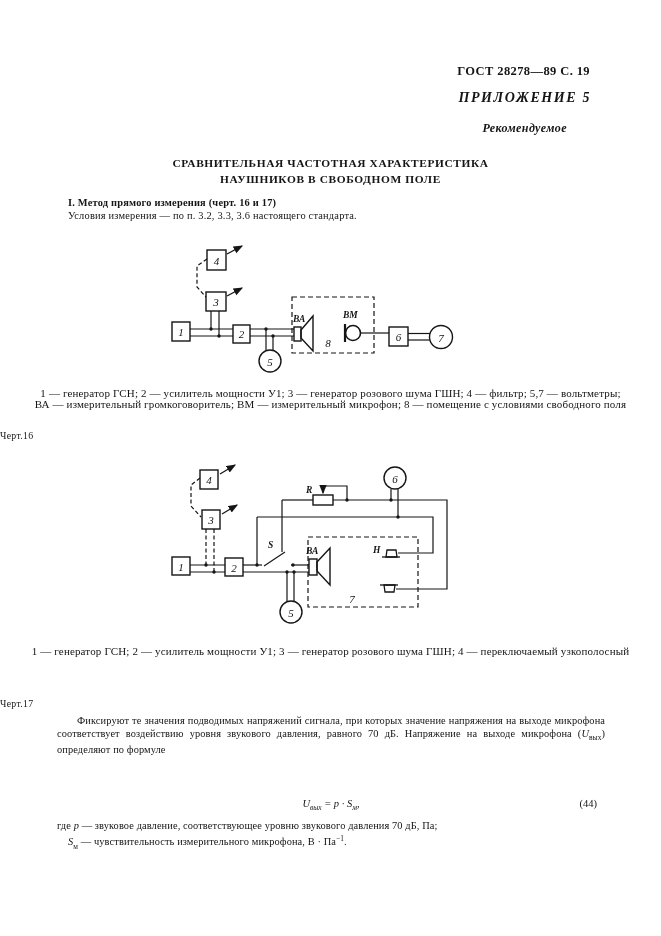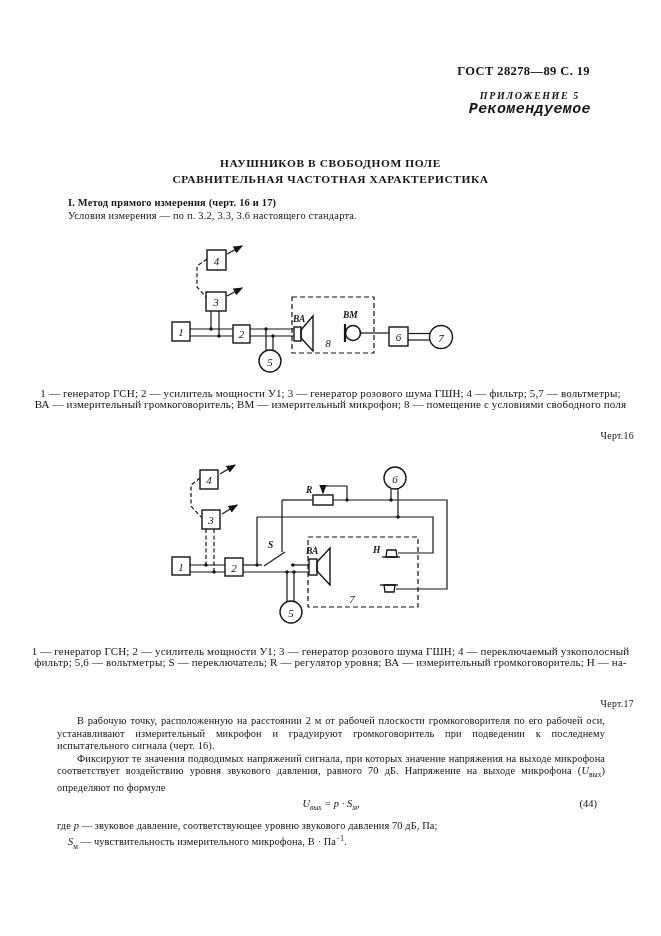--- a/index.html
+++ b/index.html
@@ -19,22 +19,22 @@
     font-weight: bold;
     font-size: 12.5px;
     letter-spacing: 0.4px;
   }
   .appendix-block {
     top: 90px; right: 70px;
     text-align: center;
     font-style: italic;
     font-weight: bold;
   }
-  .appendix-line1 { font-size: 10px; letter-spacing: 1.6px; }
-  .appendix-line2 { font-size: 15px; letter-spacing: 0.4px; margin-top: 0; font-family: Liberation Mono, monospace; }
+  .appendix-line1 { font-size: 14px; letter-spacing: 1.6px; }
+  .appendix-line2 { font-size: 12px; letter-spacing: 0.4px; margin-top: 15px; }
 
   .main-title {
     top: 155px; left: 0; width: 661px;
     text-align: center;
     font-weight: bold;
     font-size: 11.4px;
     letter-spacing: 0.6px;
     line-height: 16px;
   }
 
@@ -60,21 +60,21 @@
     font-size: 11px;
     line-height: 11px;
     letter-spacing: 0.15px;
   }
   .caption div { white-space: nowrap; }
   .cap16 { top: 388px; }
   .cap17 { top: 646px; line-height: 11.4px; }
 
   .fig-label {
     left: 0; width: 634px;
-    text-align: right;
+    text-align: left;
     font-size: 9.8px;
     letter-spacing: 0.3px;
   }
   .fig16-label { top: 430px; }
   .fig17-label { top: 698px; }
 
   .body-text {
     top: 715px; left: 57px; width: 548px;
     font-size: 10.4px;
     line-height: 12.5px;
@@ -100,22 +100,22 @@
 <body>
 
 <div class="abs doc-ref">ГОСТ 28278—89 С. 19</div>
 
 <div class="abs appendix-block">
   <div class="appendix-line1">ПРИЛОЖЕНИЕ 5</div>
   <div class="appendix-line2">Рекомендуемое</div>
 </div>
 
 <div class="abs main-title">
+  <div>СРАВНИТЕЛЬНАЯ ЧАСТОТНАЯ ХАРАКТЕРИСТИКА</div>
   <div>НАУШНИКОВ В СВОБОДНОМ ПОЛЕ</div>
-  <div>СРАВНИТЕЛЬНАЯ ЧАСТОТНАЯ ХАРАКТЕРИСТИКА</div>
 </div>
 
 <div class="abs intro">
   <div class="bold">I.  Метод прямого измерения (черт. 16 и 17)</div>
   <div>Условия измерения — по п. 3.2, 3.3, 3.6 настоящего стандарта.</div>
 </div>
 
 <svg class="abs" style="top:240px; left:160px;" width="300" height="140" viewBox="160 240 300 140">
   <defs>
     <marker id="arr" markerWidth="9" markerHeight="8" refX="7" refY="3.2" orient="auto">
@@ -271,26 +271,24 @@
   <text class="node-num" x="395" y="482.5">6</text>
   <text class="part-label" x="268" y="548">S</text>
   <text class="part-label" x="306" y="493">R</text>
   <text class="part-label" x="306" y="554">ВА</text>
   <text class="part-label" x="373" y="553">Н</text>
   <text class="node-num" x="352" y="603">7</text>
 </svg>
 
 <div class="abs caption cap17">
   <div>1 — генератор ГСН; 2 — усилитель мощности У1; 3 — генератор розового шума ГШН; 4 — переключаемый узкополосный</div>
-  <div>фильтр; 5,6 — вольтметры;  S — переключатель;  R — регулятор уровня;  ВА — измерительный громкоговоритель;  Н — на-</div>
 </div>
 <div class="abs fig-label fig17-label">Черт.17</div>
 
 <div class="abs body-text">
-  <p>В рабочую точку, расположенную на расстоянии 2 м от рабочей плоскости громкоговорителя по его рабочей оси, устанавливают измерительный микрофон и градуируют громкоговоритель при подведении к последнему испытательного сигнала (черт. 16).</p>
   <p><span>Фиксируют те значения подводимых напряжений сигнала, при которых значение напряжения на выходе микрофона соответствует воздействию уровня звукового давления, равного 70 дБ. Напряжение на выходе микрофона (</span><span class="it">U</span><sub>вых</sub><span>) определяют по формуле</span></p>
 </div>
 
 <div class="abs formula-row">
   <div class="formula-center"><span>U</span><sub>вых</sub><span> = </span><span>p</span><span> · </span><span>S</span><sub>м</sub><span>,</span></div>
   <div class="formula-number">(44)</div>
 </div>
 
 <div class="abs where-line1"><span>где </span><span class="it">p</span><span> — звуковое давление, соответствующее уровню звукового давления 70 дБ, Па;</span></div>
 

